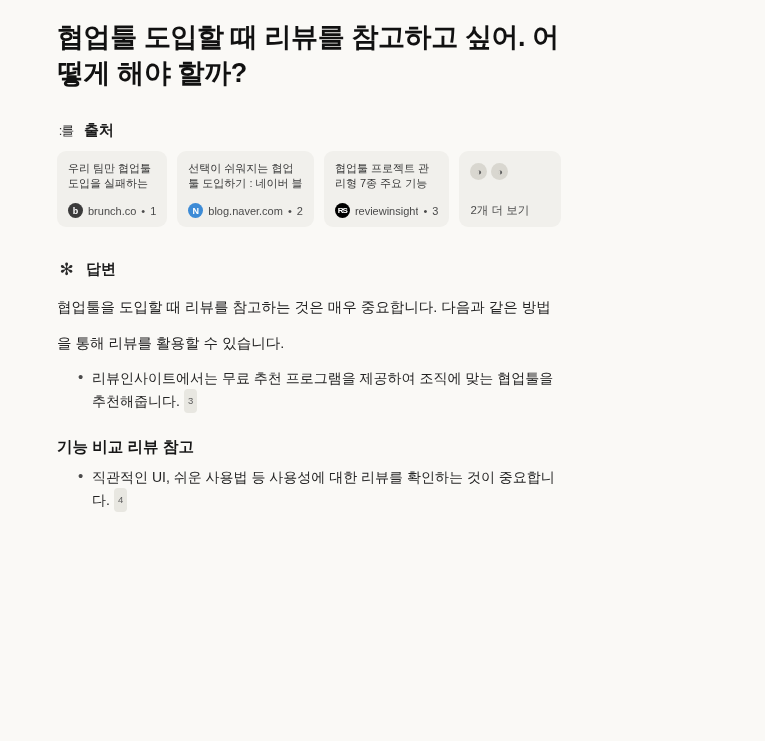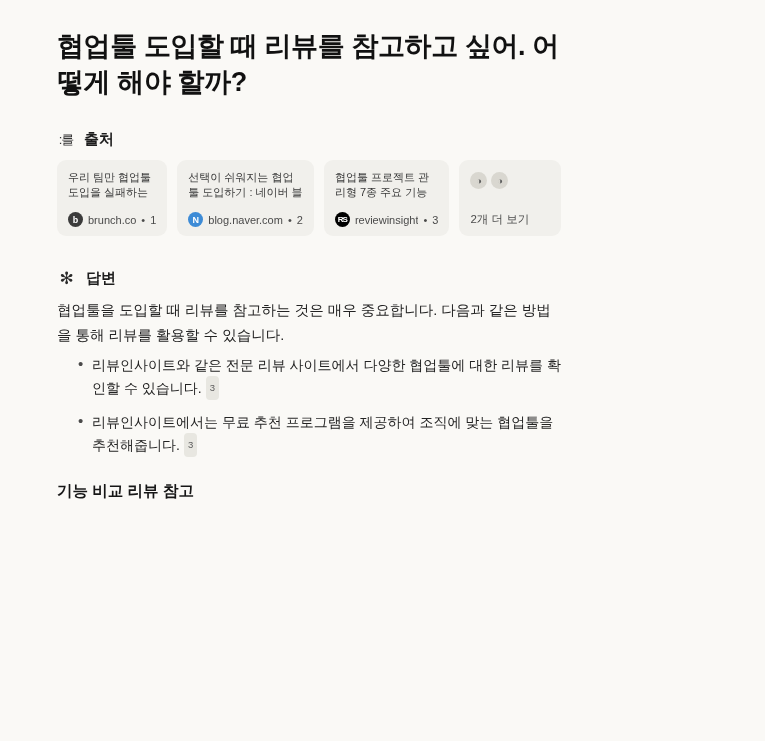--- a/index.html
+++ b/index.html
@@ -12,21 +12,21 @@
     background: #faf9f6;
     font-family: "Liberation Sans", sans-serif;
     color: #1f1f1f;
     overflow: hidden;
   }
   .page {
     width: 618px;
     height: 741px;
     position: relative;
     box-sizing: border-box;
-    padding: 12px 57px;
+    padding: 3px 57px;
   }
   .title {
     font-size: 27px;
     line-height: 36px;
     font-weight: 700;
     letter-spacing: -0.4px;
     color: #111111;
     padding-top: 16px;
     margin: 0;
     max-width: 660px;
@@ -151,21 +151,21 @@
     height: 19px;
     display: inline-flex;
     align-items: center;
     justify-content: center;
     color: #2b2b2b;
     font-size: 17px;
     line-height: 1;
   }
   .para {
     font-size: 14.5px;
-    line-height: 25px;
+    line-height: 36px;
     color: #232323;
     margin: 0 0 6px 0;
     max-width: 660px;
   }
   h3.sub {
     font-size: 15.5px;
     font-weight: 700;
     color: #161616;
     margin: 24px 0 8px 0;
   }
@@ -258,25 +258,25 @@
 
   <div class="answer-head">
     <span class="spark">✻</span>
     <span class="label">답변</span>
   </div>
 
   <p class="para">협업툴을 도입할 때 리뷰를 참고하는 것은 매우 중요합니다. 다음과 같은 방법을 통해 리뷰를 활용할 수 있습니다.</p>
 
   <ul class="bullets">
     <li>
-      <span>리뷰인사이트와 같은 전문 리뷰 사이트에서 다양한 협업툴에 대한 리뷰를 확인할 수 있습니다.</span><span class="cite">3</span>
-    </li>
-    <li>
       <span>리뷰인사이트에서는 무료 추천 프로그램을 제공하여 조직에 맞는 협업툴을 추천해줍니다.</span><span class="cite">3</span>
     </li>
   </ul>
 
   <h3 class="sub">기능 비교 리뷰 참고</h3>
 
   <ul class="bullets">
+    <li>
+      <span>직관적인 UI, 쉬운 사용법 등 사용성에 대한 리뷰를 확인하는 것이 중요합니다.</span><span class="cite">4</span>
+    </li>
   </ul>
 
 </div>
 
 </body></html>

